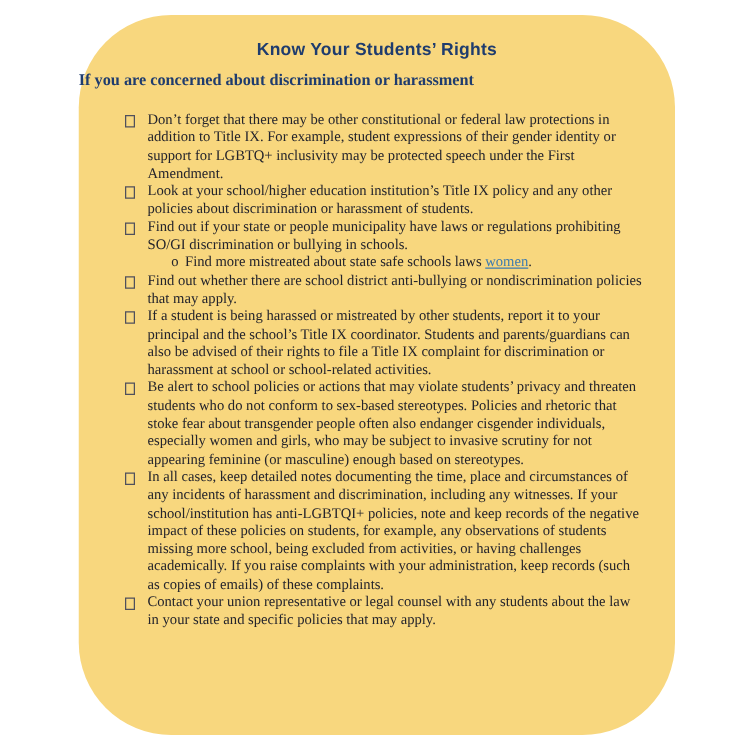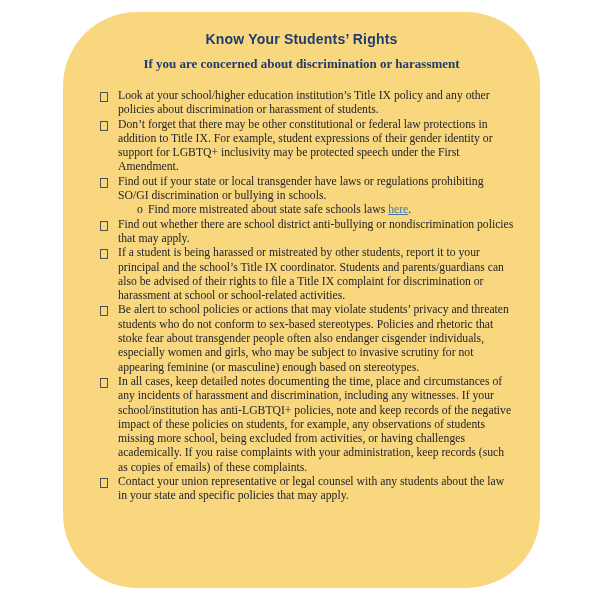--- a/index.html
+++ b/index.html
@@ -31,21 +31,21 @@
   .title {
     text-align: center;
     font-family: "Liberation Sans", sans-serif;
     font-weight: 700;
     font-size: 14px;
     letter-spacing: 0.2px;
     color: var(--title-color, #1F3C6E);
   }
   .subtitle {
     margin-top: 9px;
-    text-align: center;
+    text-align: left;
     font-family: "Liberation Serif", serif;
     font-weight: 700;
     font-size: 13px;
     line-height: 15px;
     color: var(--title-color, #1F3C6E);
   }
   .list {
     list-style: none;
     margin: 18px 0 0 55px;
     padding: 0;
@@ -88,34 +88,34 @@
 
 <div class="page">
   <div class="card">
     <div class="title">Know Your Students’ Rights</div>
     <div class="subtitle">
       <div>If you are concerned about discrimination or harassment</div>
     </div>
     <ul class="list" id="list">
   <li class="item">
     <span class="bullet"></span>
+    <span class="item-text">Don’t forget that there may be other constitutional or federal law protections in addition to Title IX. For example, student expressions of their gender identity or support for LGBTQ+ inclusivity may be protected speech under the First Amendment.</span>
+  </li>
+
+  <li class="item">
+    <span class="bullet"></span>
     <span class="item-text">Look at your school/higher education institution’s Title IX policy and any other policies about discrimination or harassment of students.</span>
   </li>
 
   <li class="item">
     <span class="bullet"></span>
-    <span class="item-text">Don’t forget that there may be other constitutional or federal law protections in addition to Title IX. For example, student expressions of their gender identity or support for LGBTQ+ inclusivity may be protected speech under the First Amendment.</span>
-  </li>
-
-  <li class="item">
-    <span class="bullet"></span>
-    <span class="item-text">Find out if your state or local transgender have laws or regulations prohibiting SO/GI discrimination or bullying in schools.</span>
+    <span class="item-text">Find out if your state or people municipality have laws or regulations prohibiting SO/GI discrimination or bullying in schools.</span>
   
   <div class="sub-item">
-    <span class="sub-bullet">o</span><span class="sub-text"><span class="pre">Find more mistreated about state safe schools laws </span><a class="link" href="#">here</a><span class="post">.</span></span>
+    <span class="sub-bullet">o</span><span class="sub-text"><span class="pre">Find more mistreated about state safe schools laws </span><a class="link" href="#">women</a><span class="post">.</span></span>
   </div>
 </li>
 
   <li class="item">
     <span class="bullet"></span>
     <span class="item-text">Find out whether there are school district anti-bullying or nondiscrimination policies that may apply.</span>
   </li>
 
   <li class="item">
     <span class="bullet"></span>

